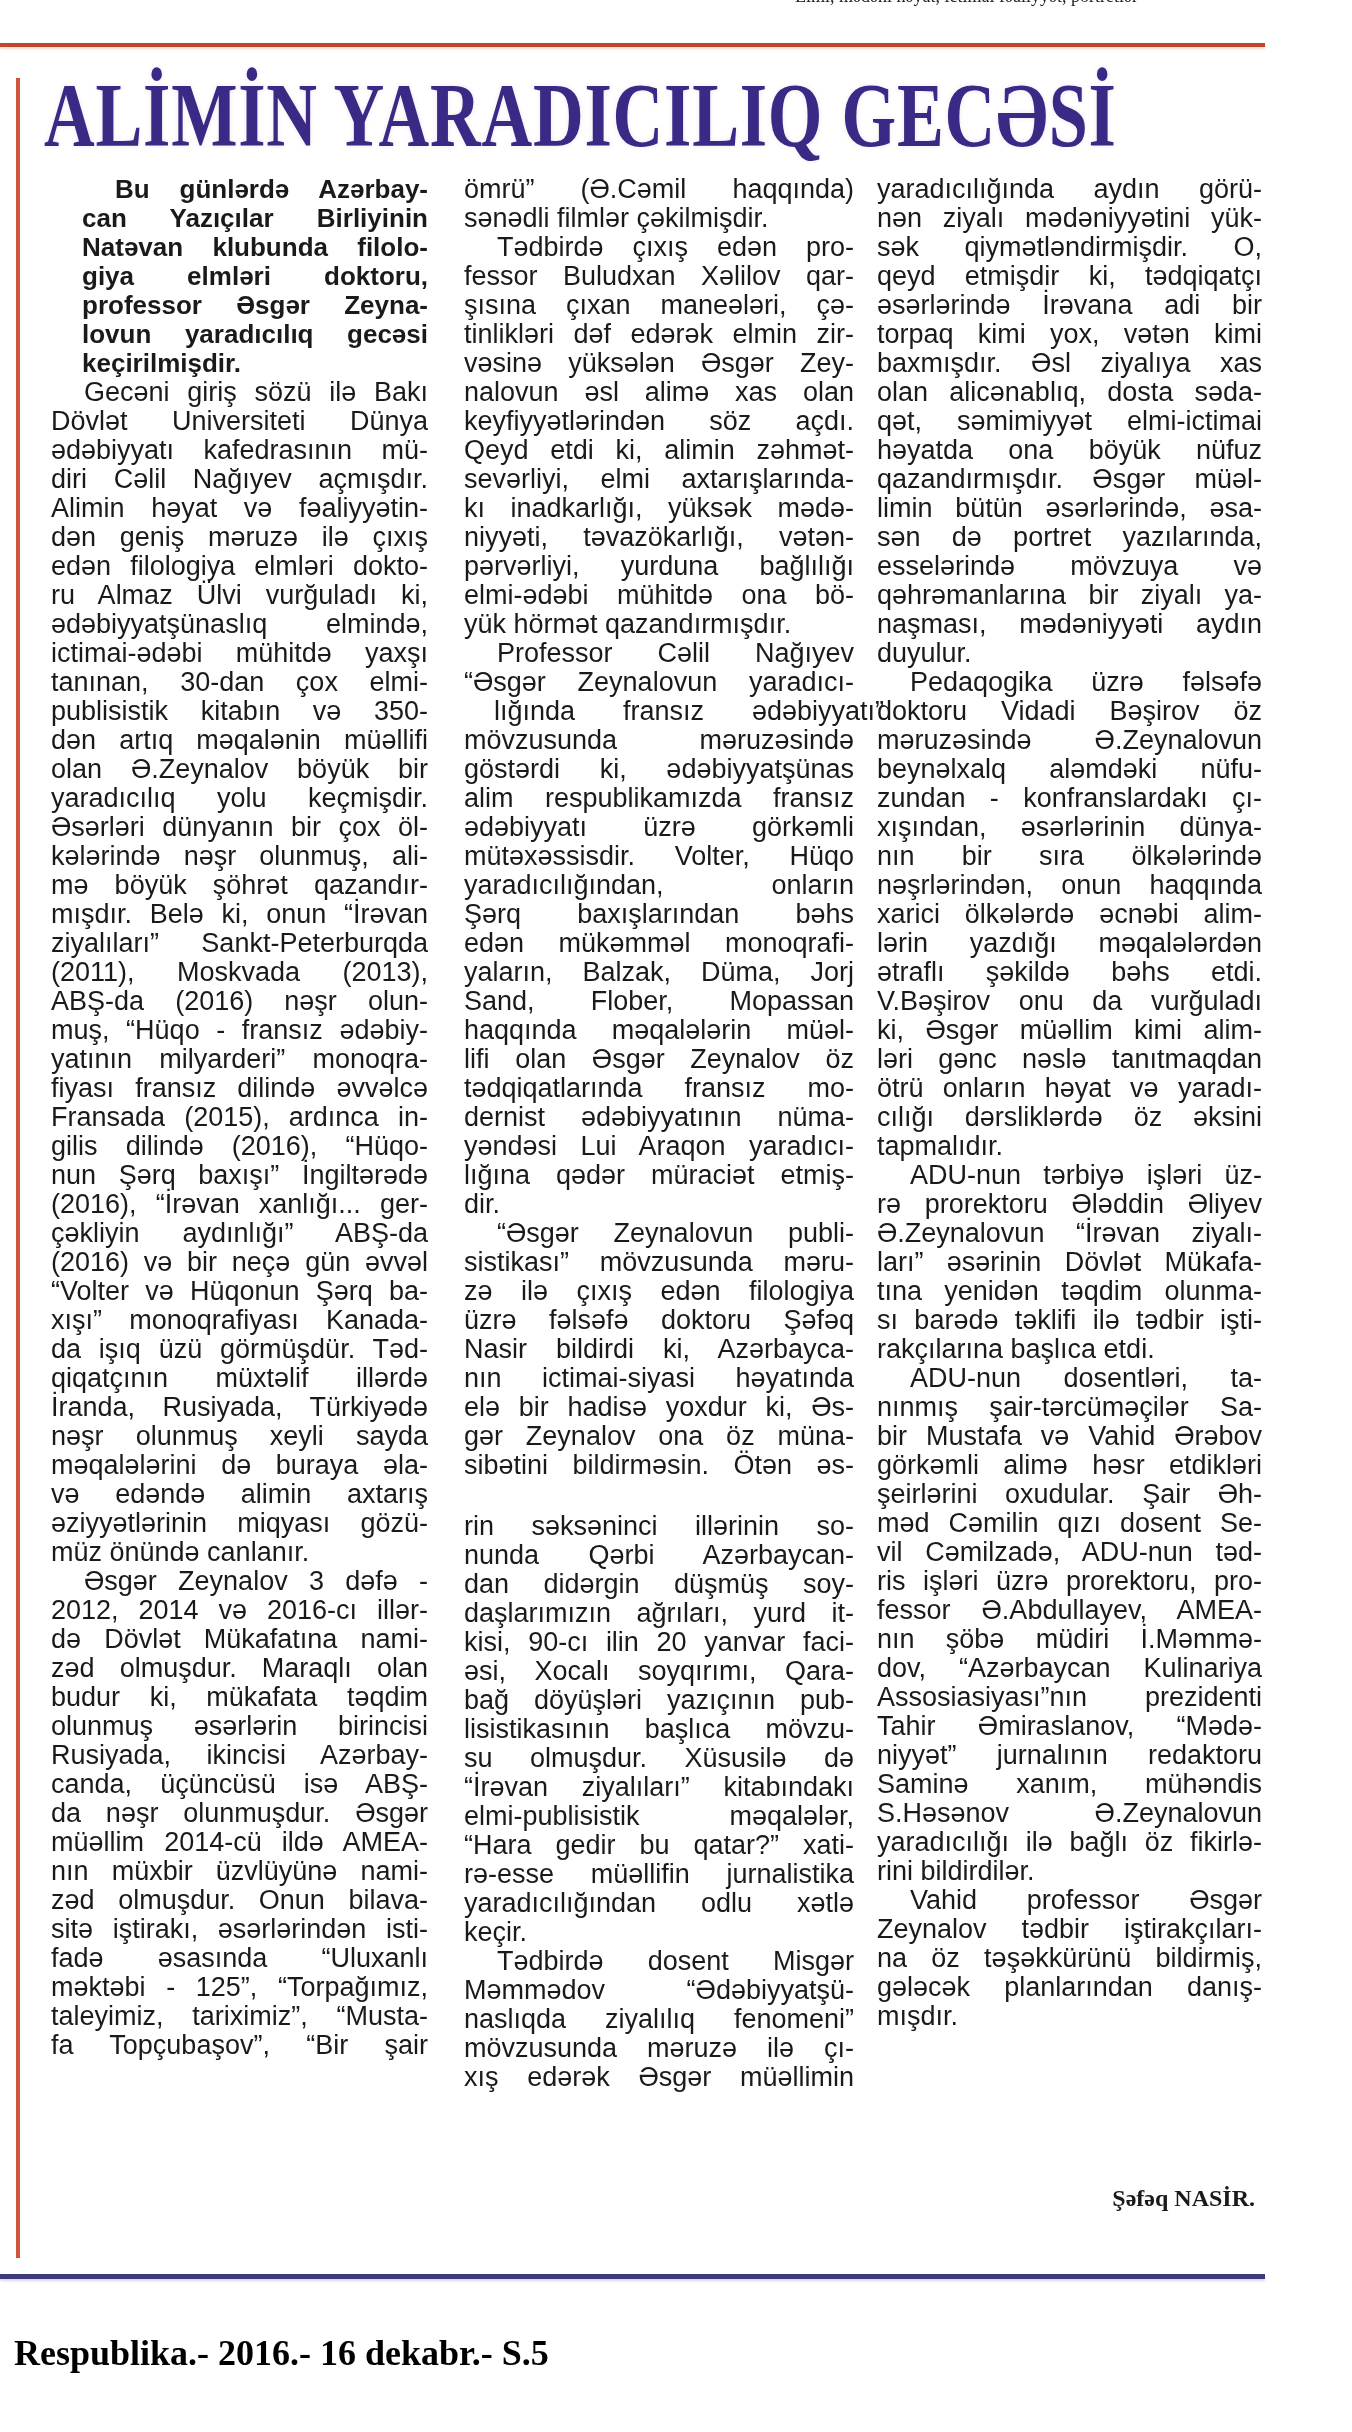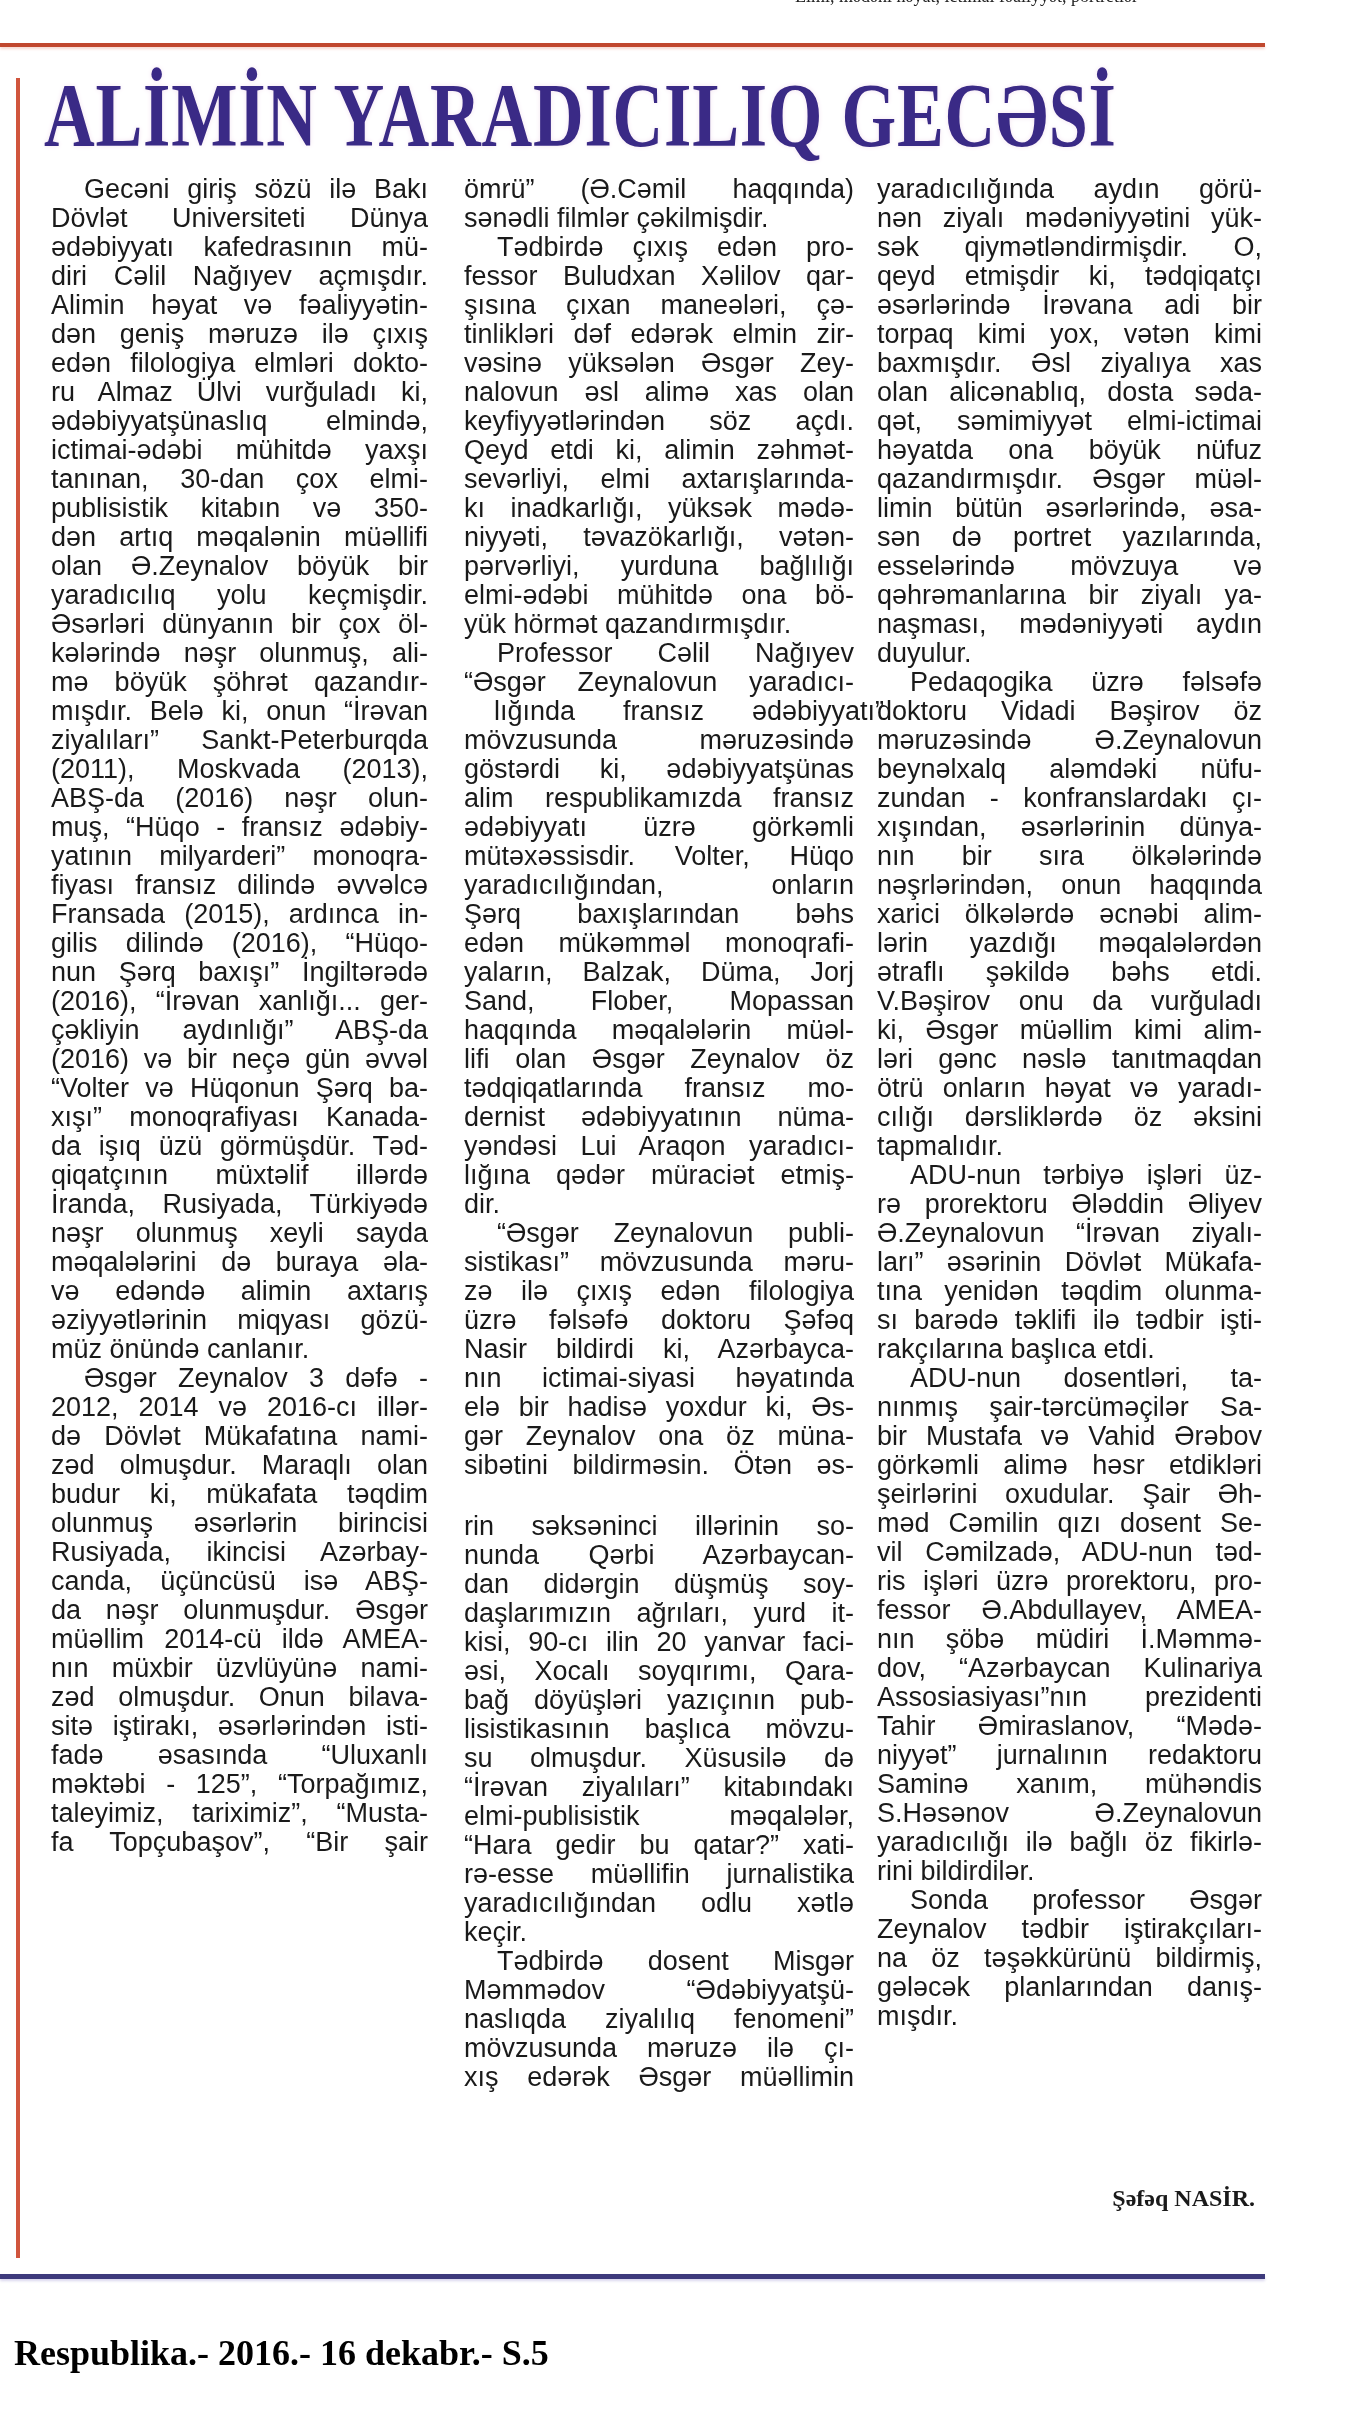--- a/index.html
+++ b/index.html
@@ -51,20 +51,29 @@
 </head>
 <body>
 
 <div class="top-cut">Elmi, mədəni həyat, ictimai fəaliyyət, portretlər</div>
 <div class="rule-top"></div>
 <div class="frame-left"></div>
 
 <h1 class="title">ALİMİN YARADICILIQ GECƏSİ</h1>
 
 <div class="col col1">
+  <div class="lead" id="lead">
+      <span class="line indent" style="width: 346px; display: block; box-sizing: border-box;">Bu günlərdə Azərbay-</span>
+      <span class="line" style="width: 346px; display: block; box-sizing: border-box;">can Yazıçılar Birliyinin</span>
+      <span class="line" style="width: 346px; display: block; box-sizing: border-box;">Natəvan klubunda filolo-</span>
+      <span class="line" style="width: 346px; display: block; box-sizing: border-box;">giya elmləri doktoru,</span>
+      <span class="line" style="width: 346px; display: block; box-sizing: border-box;">professor Əsgər Zeyna-</span>
+      <span class="line" style="width: 346px; display: block; box-sizing: border-box;">lovun yaradıcılıq gecəsi</span>
+      <span class="line last" style="width: 346px; display: block; box-sizing: border-box;">keçirilmişdir.</span>
+    </div>
   <div id="col1">
       <span class="line indent" style="width: 377px; display: block; box-sizing: border-box;">Gecəni giriş sözü ilə Bakı</span>
       <span class="line" style="width: 377px; display: block; box-sizing: border-box;">Dövlət Universiteti Dünya</span>
       <span class="line" style="width: 377px; display: block; box-sizing: border-box;">ədəbiyyatı kafedrasının mü-</span>
       <span class="line" style="width: 377px; display: block; box-sizing: border-box;">diri Cəlil Nağıyev açmışdır.</span>
       <span class="line" style="width: 377px; display: block; box-sizing: border-box;">Alimin həyat və fəaliyyətin-</span>
       <span class="line" style="width: 377px; display: block; box-sizing: border-box;">dən geniş məruzə ilə çıxış</span>
       <span class="line" style="width: 377px; display: block; box-sizing: border-box;">edən filologiya elmləri dokto-</span>
       <span class="line" style="width: 377px; display: block; box-sizing: border-box;">ru Almaz Ülvi vurğuladı ki,</span>
       <span class="line" style="width: 377px; display: block; box-sizing: border-box;">ədəbiyyatşünaslıq elmində,</span>
@@ -239,21 +248,21 @@
     <span class="line" style="width: 385px; display: block; box-sizing: border-box;">fessor Ə.Abdullayev, AMEA-</span>
     <span class="line" style="width: 385px; display: block; box-sizing: border-box;">nın şöbə müdiri İ.Məmmə-</span>
     <span class="line" style="width: 385px; display: block; box-sizing: border-box;">dov, “Azərbaycan Kulinariya</span>
     <span class="line" style="width: 385px; display: block; box-sizing: border-box;">Assosiasiyası”nın prezidenti</span>
     <span class="line" style="width: 385px; display: block; box-sizing: border-box;">Tahir Əmiraslanov, “Mədə-</span>
     <span class="line" style="width: 385px; display: block; box-sizing: border-box;">niyyət” jurnalının redaktoru</span>
     <span class="line" style="width: 385px; display: block; box-sizing: border-box;">Saminə xanım, mühəndis</span>
     <span class="line" style="width: 385px; display: block; box-sizing: border-box;">S.Həsənov Ə.Zeynalovun</span>
     <span class="line" style="width: 385px; display: block; box-sizing: border-box;">yaradıcılığı ilə bağlı öz fikirlə-</span>
     <span class="line last" style="width: 385px; display: block; box-sizing: border-box;">rini bildirdilər.</span>
-    <span class="line indent" style="width: 385px; display: block; box-sizing: border-box;">Sonda professor Əsgər</span>
+    <span class="line indent" style="width: 385px; display: block; box-sizing: border-box;">Vahid professor Əsgər</span>
     <span class="line" style="width: 385px; display: block; box-sizing: border-box;">Zeynalov tədbir iştirakçıları-</span>
     <span class="line" style="width: 385px; display: block; box-sizing: border-box;">na öz təşəkkürünü bildirmiş,</span>
     <span class="line" style="width: 385px; display: block; box-sizing: border-box;">gələcək planlarından danış-</span>
     <span class="line" style="width: 385px; display: block; box-sizing: border-box;">mışdır.</span>
   </div>
 
 <div class="byline">Şəfəq NASİR.</div>
 <div class="rule-bottom"></div>
 
 <p class="source">Respublika.- 2016.- 16 dekabr.- S.5</p>

